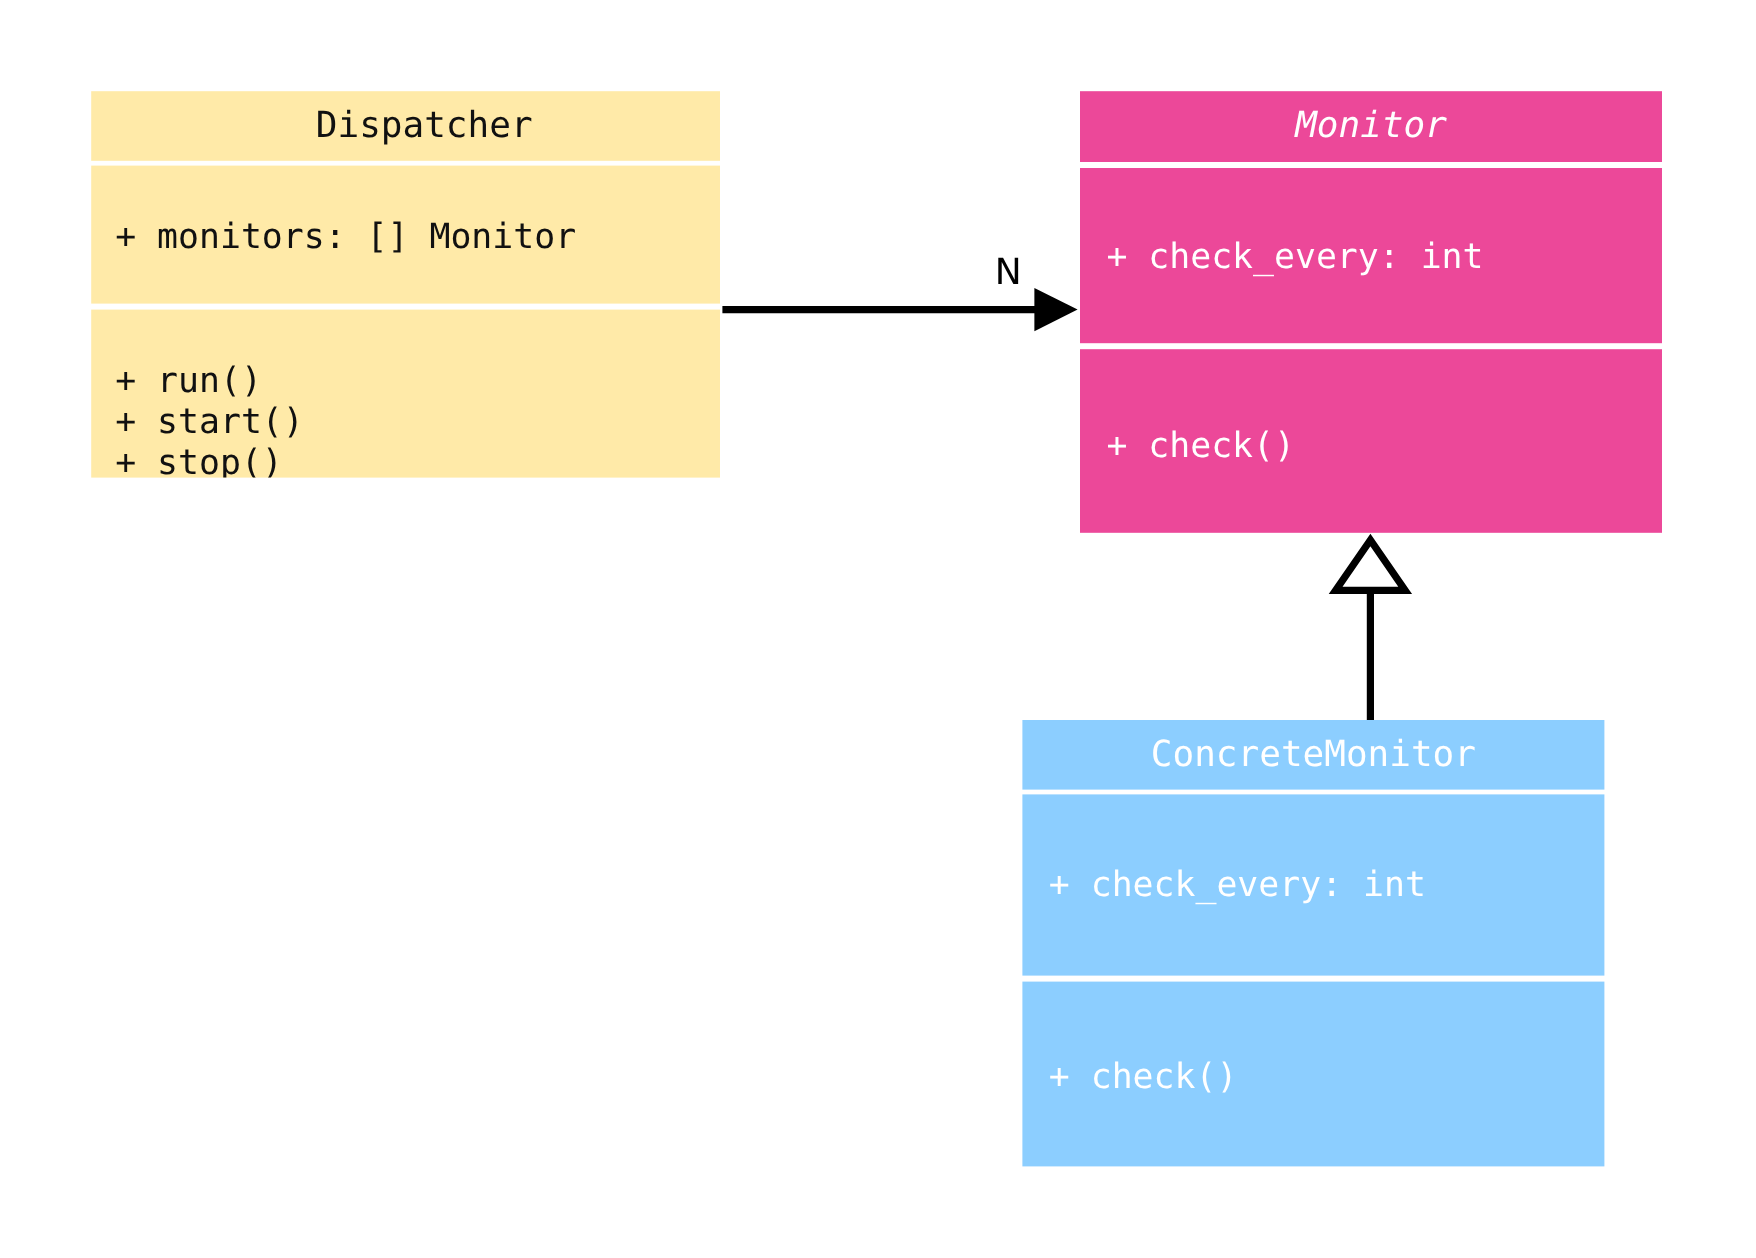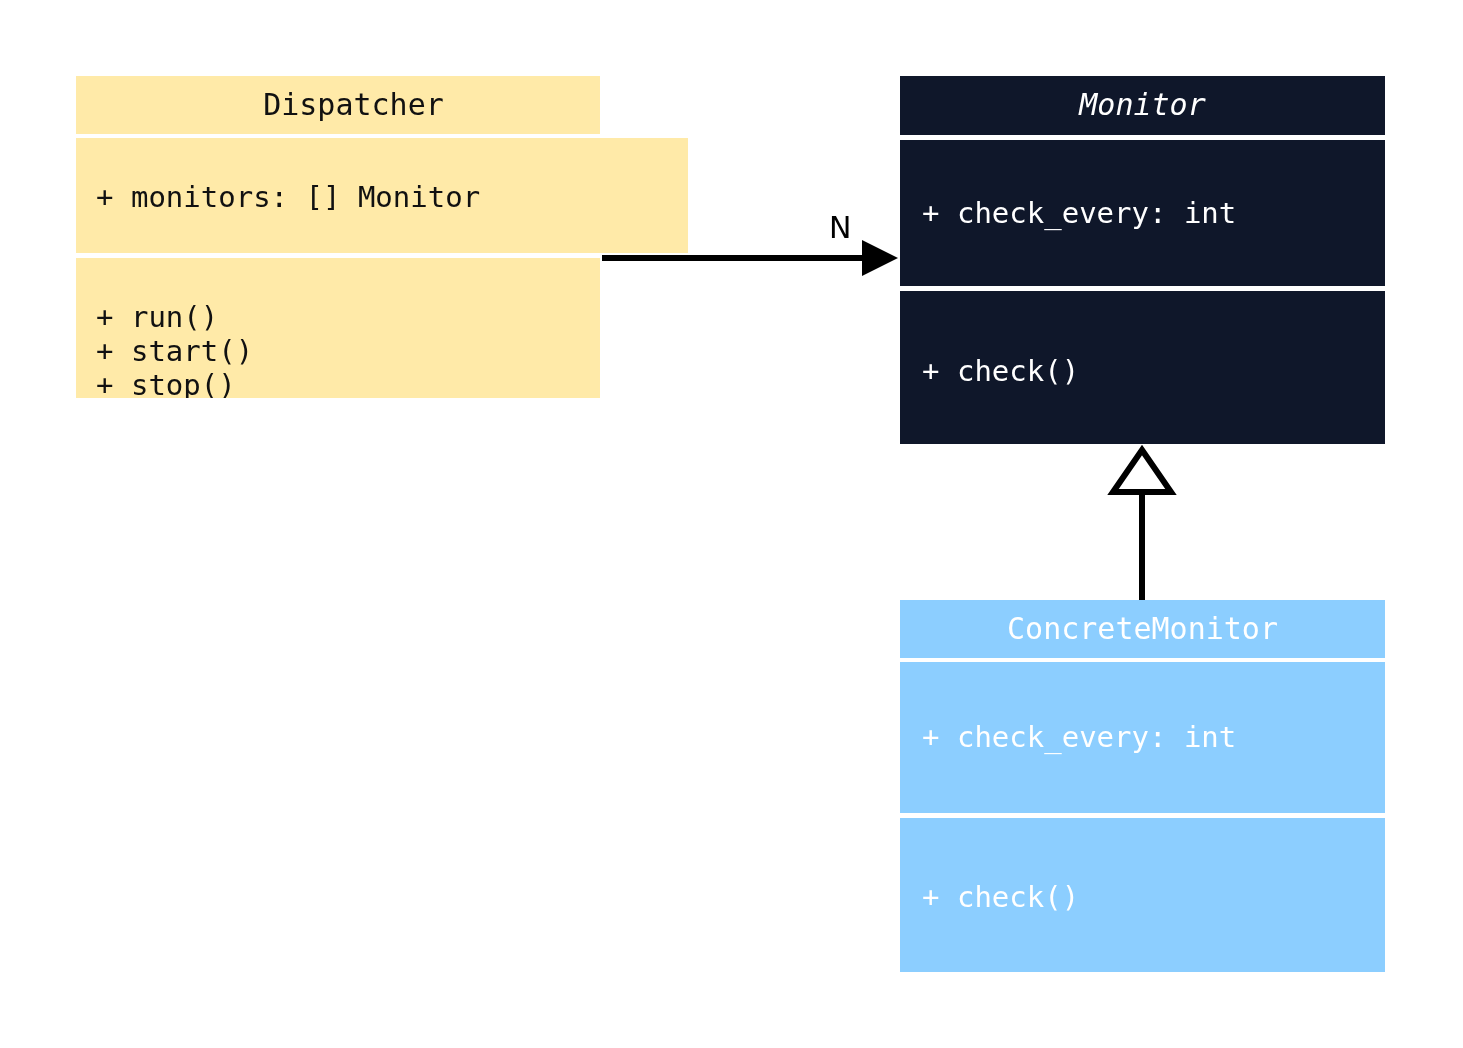--- a/index.html
+++ b/index.html
@@ -41,21 +41,21 @@
     font-size: 29px;
     line-height: 34px;
   }
 
   
   .box-dispatcher .compartment { background: #ffeaa8; }
   .box-dispatcher .class-title { color: #111111; font-style: normal; }
   .box-dispatcher .member-list { color: #111111; }
 
   
-  .box-monitor .compartment { background: #0f172a; }
+  .box-monitor .compartment { background: #ec4899; }
   .box-monitor .class-title { color: #ffffff; font-style: italic; }
   .box-monitor .member-list { color: #ffffff; }
 
   
   .box-concrete .compartment { background: #8cceff; }
   .box-concrete .class-title { color: #ffffff; font-style: normal; }
   .box-concrete .member-list { color: #ffffff; }
 
   
   .connector {
@@ -79,21 +79,21 @@
 <body>
 
 <div id="canvas">
 
   <div class="uml-class box-dispatcher" style="left:76px; top:76px; width:524px; height:368px;">
 
     <div class="compartment" style="left:0px; top:0px; width:524px; height:58px;">
       <div class="class-title" style="top:14px;margin-left:31px;">Dispatcher</div>
     </div>
 
-    <div class="compartment" style="left:0px; top:62px; width:612px; height:115px;text-align:right;">
+    <div class="compartment" style="left:0px; top:62px; width:524px; height:115px;text-align:right;">
       <div class="member-list" style="left:20px; top:42px;">+ monitors: [] Monitor</div>
     </div>
 
     <div class="compartment" style="left:0px; top:182px; width:524px; height:140px;">
       <div class="member-list" style="left:20px; top:42px;">+ run()
 + start()
 + stop()</div>
     </div>
   </div>
 
@@ -105,21 +105,21 @@
 
     <div class="compartment" style="left:0px; top:64px; width:485px; height:146px;">
       <div class="member-list" style="left:22px; top:56px;">+ check_every: int</div>
     </div>
 
     <div class="compartment" style="left:0px; top:215px; width:485px; height:153px;">
       <div class="member-list" style="left:22px; top:63px;">+ check()</div>
     </div>
   </div>
 
-  <div class="uml-class box-concrete" style="left:900px; top:600px; width:485px; height:436px;">
+  <div class="uml-class box-concrete" style="left:852px; top:600px; width:485px; height:436px;">
 
     <div class="compartment" style="left:0px; top:0px; width:485px; height:58px;">
       <div class="class-title" style="top:14px;">ConcreteMonitor</div>
     </div>
 
     <div class="compartment" style="left:0px; top:62px; width:485px; height:151px;">
       <div class="member-list" style="left:22px; top:58px;">+ check_every: int</div>
     </div>
 
     <div class="compartment" style="left:0px; top:218px; width:485px; height:154px;">

